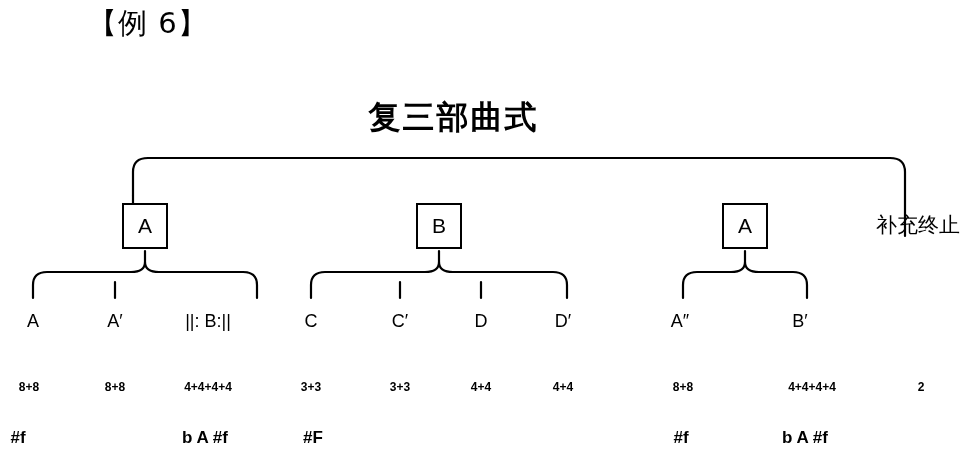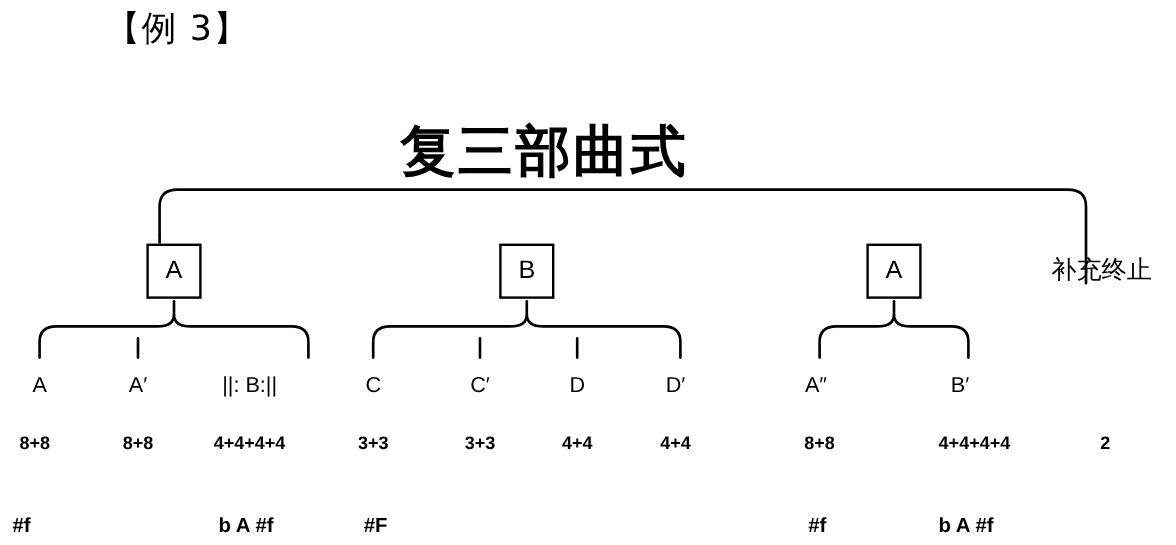--- a/index.html
+++ b/index.html
@@ -29,21 +29,21 @@
     font-family: "DejaVu Sans", sans-serif;
     letter-spacing: 1px;
     white-space: nowrap;
   }
 
   #diagram-title {
     left: 0;
     top: 96px;
     width: 907px;
     text-align: center;
-    font-size: 46px;
+    font-size: 32px;
     font-weight: bold;
     font-family: "DejaVu Sans", sans-serif;
     letter-spacing: 2px;
   }
 
   #brace-svg {
     left: 0;
     top: 0;
     width: 980px;
     height: 454px;
@@ -74,29 +74,29 @@
     white-space: nowrap;
   }
 
   .row-label {
     font-size: 17px;
     white-space: nowrap;
     text-align: center;
     transform: translateX(-50%);
   }
   .row-theme { top: 311px; font-size: 18px; }
-  .row-bars  { top: 361px; font-size: 15px; font-weight: bold; }
+  .row-bars  { top: 380px; font-size: 12px; font-weight: bold; }
   .row-key   { top: 428px; font-size: 17px; font-weight: bold; }
 </style>
 </head>
 <body>
 
 <div id="stage">
 
-  <div class="abs" id="example-label">【例 3】</div>
+  <div class="abs" id="example-label">【例 6】</div>
 
   <div class="abs" id="diagram-title">复三部曲式</div>
 
   <svg class="abs" id="brace-svg" viewBox="0 0 980 454" xmlns="http://www.w3.org/2000/svg">
     <g fill="none" stroke="#000000" stroke-width="2.2" stroke-linecap="round">
 
       <path d="M 133 196 L 133 172 Q 133 158 148 158 L 890 158 Q 905 158 905 172 L 905 236"></path>
 
       <path d="M 133 196 L 133 203"></path>
 

